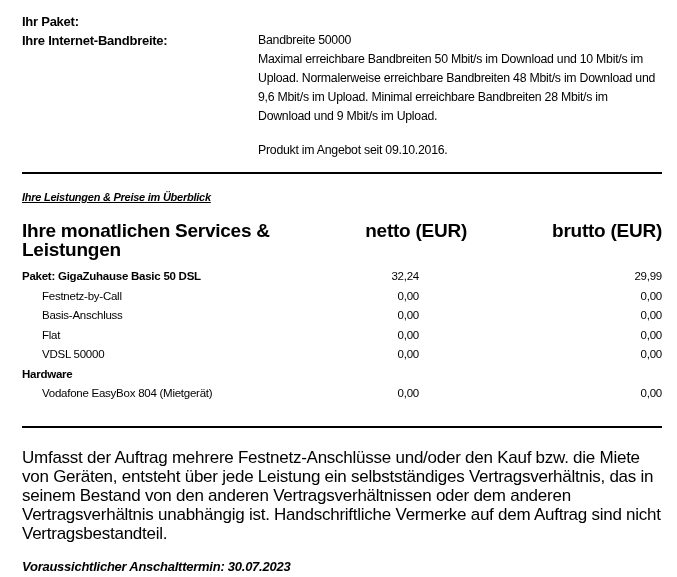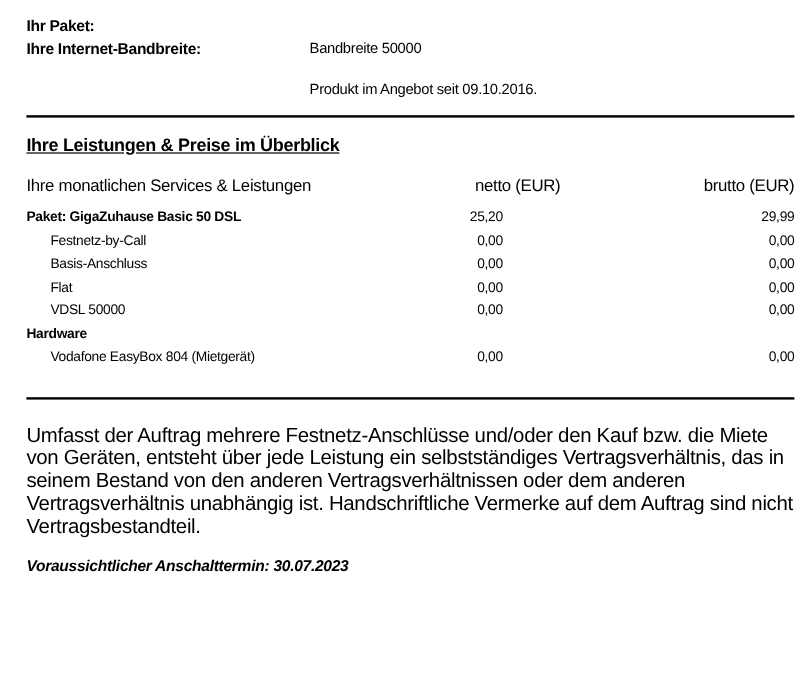--- a/index.html
+++ b/index.html
@@ -47,31 +47,32 @@
     border-top: 2px solid #000;
     margin: 12px 0 0 0;
   }
   .rule.second {
     margin-top: 22px;
   }
 
   
   .section-heading {
     margin-top: 14px;
-    font-size: 15px;
+    font-size: 11px;
     font-weight: 700;
     line-height: 19px;
     text-decoration: underline;
+    font-style: italic;
   }
   .table-header {
     display: flex;
     margin-top: 14px;
     margin-bottom: 8px;
-    font-size: 14px;
-    font-weight: 400;
+    font-size: 19px;
+    font-weight: 700;
     line-height: 19px;
     justify-content: center;
   }
   .price-table .row {
     display: flex;
     font-size: 11.5px;
     line-height: 19.5px;
     gap: 48px;
   }
   .col-label { flex: 1; }
@@ -100,38 +101,39 @@
 <div class="page">
 
   <div class="info-row first">
     <div class="info-label">Ihr Paket:</div>
   </div>
 
   <div class="info-row">
     <div class="info-label">Ihre Internet-Bandbreite:</div>
     <div class="info-value">
       <div>Bandbreite 50000</div>
+      <div>Maximal erreichbare Bandbreiten 50 Mbit/s im Download und 10 Mbit/s im Upload. Normalerweise erreichbare Bandbreiten 48 Mbit/s im Download und 9,6 Mbit/s im Upload. Minimal erreichbare Bandbreiten 28 Mbit/s im Download und 9 Mbit/s im Upload.</div>
       <div class="product-note">Produkt im Angebot seit 09.10.2016.</div>
     </div>
   </div>
 
   <hr class="rule">
 
   <div class="section-heading">Ihre Leistungen &amp; Preise im Überblick</div>
 
   <div class="table-header">
     <div class="col-label">Ihre monatlichen Services &amp; Leistungen</div>
     <div class="col-netto">netto (EUR)</div>
     <div class="col-brutto">brutto (EUR)</div>
   </div>
 
   <div class="price-table">
     <div class="row row-bold">
       <div class="col-label">Paket: GigaZuhause Basic 50 DSL</div>
-      <div class="col-netto">25,20</div>
+      <div class="col-netto">32,24</div>
       <div class="col-brutto">29,99</div>
     </div>
     <div class="row row-indent">
       <div class="col-label">Festnetz-by-Call</div>
       <div class="col-netto">0,00</div>
       <div class="col-brutto">0,00</div>
     </div>
     <div class="row row-indent">
       <div class="col-label">Basis-Anschluss</div>
       <div class="col-netto">0,00</div>

